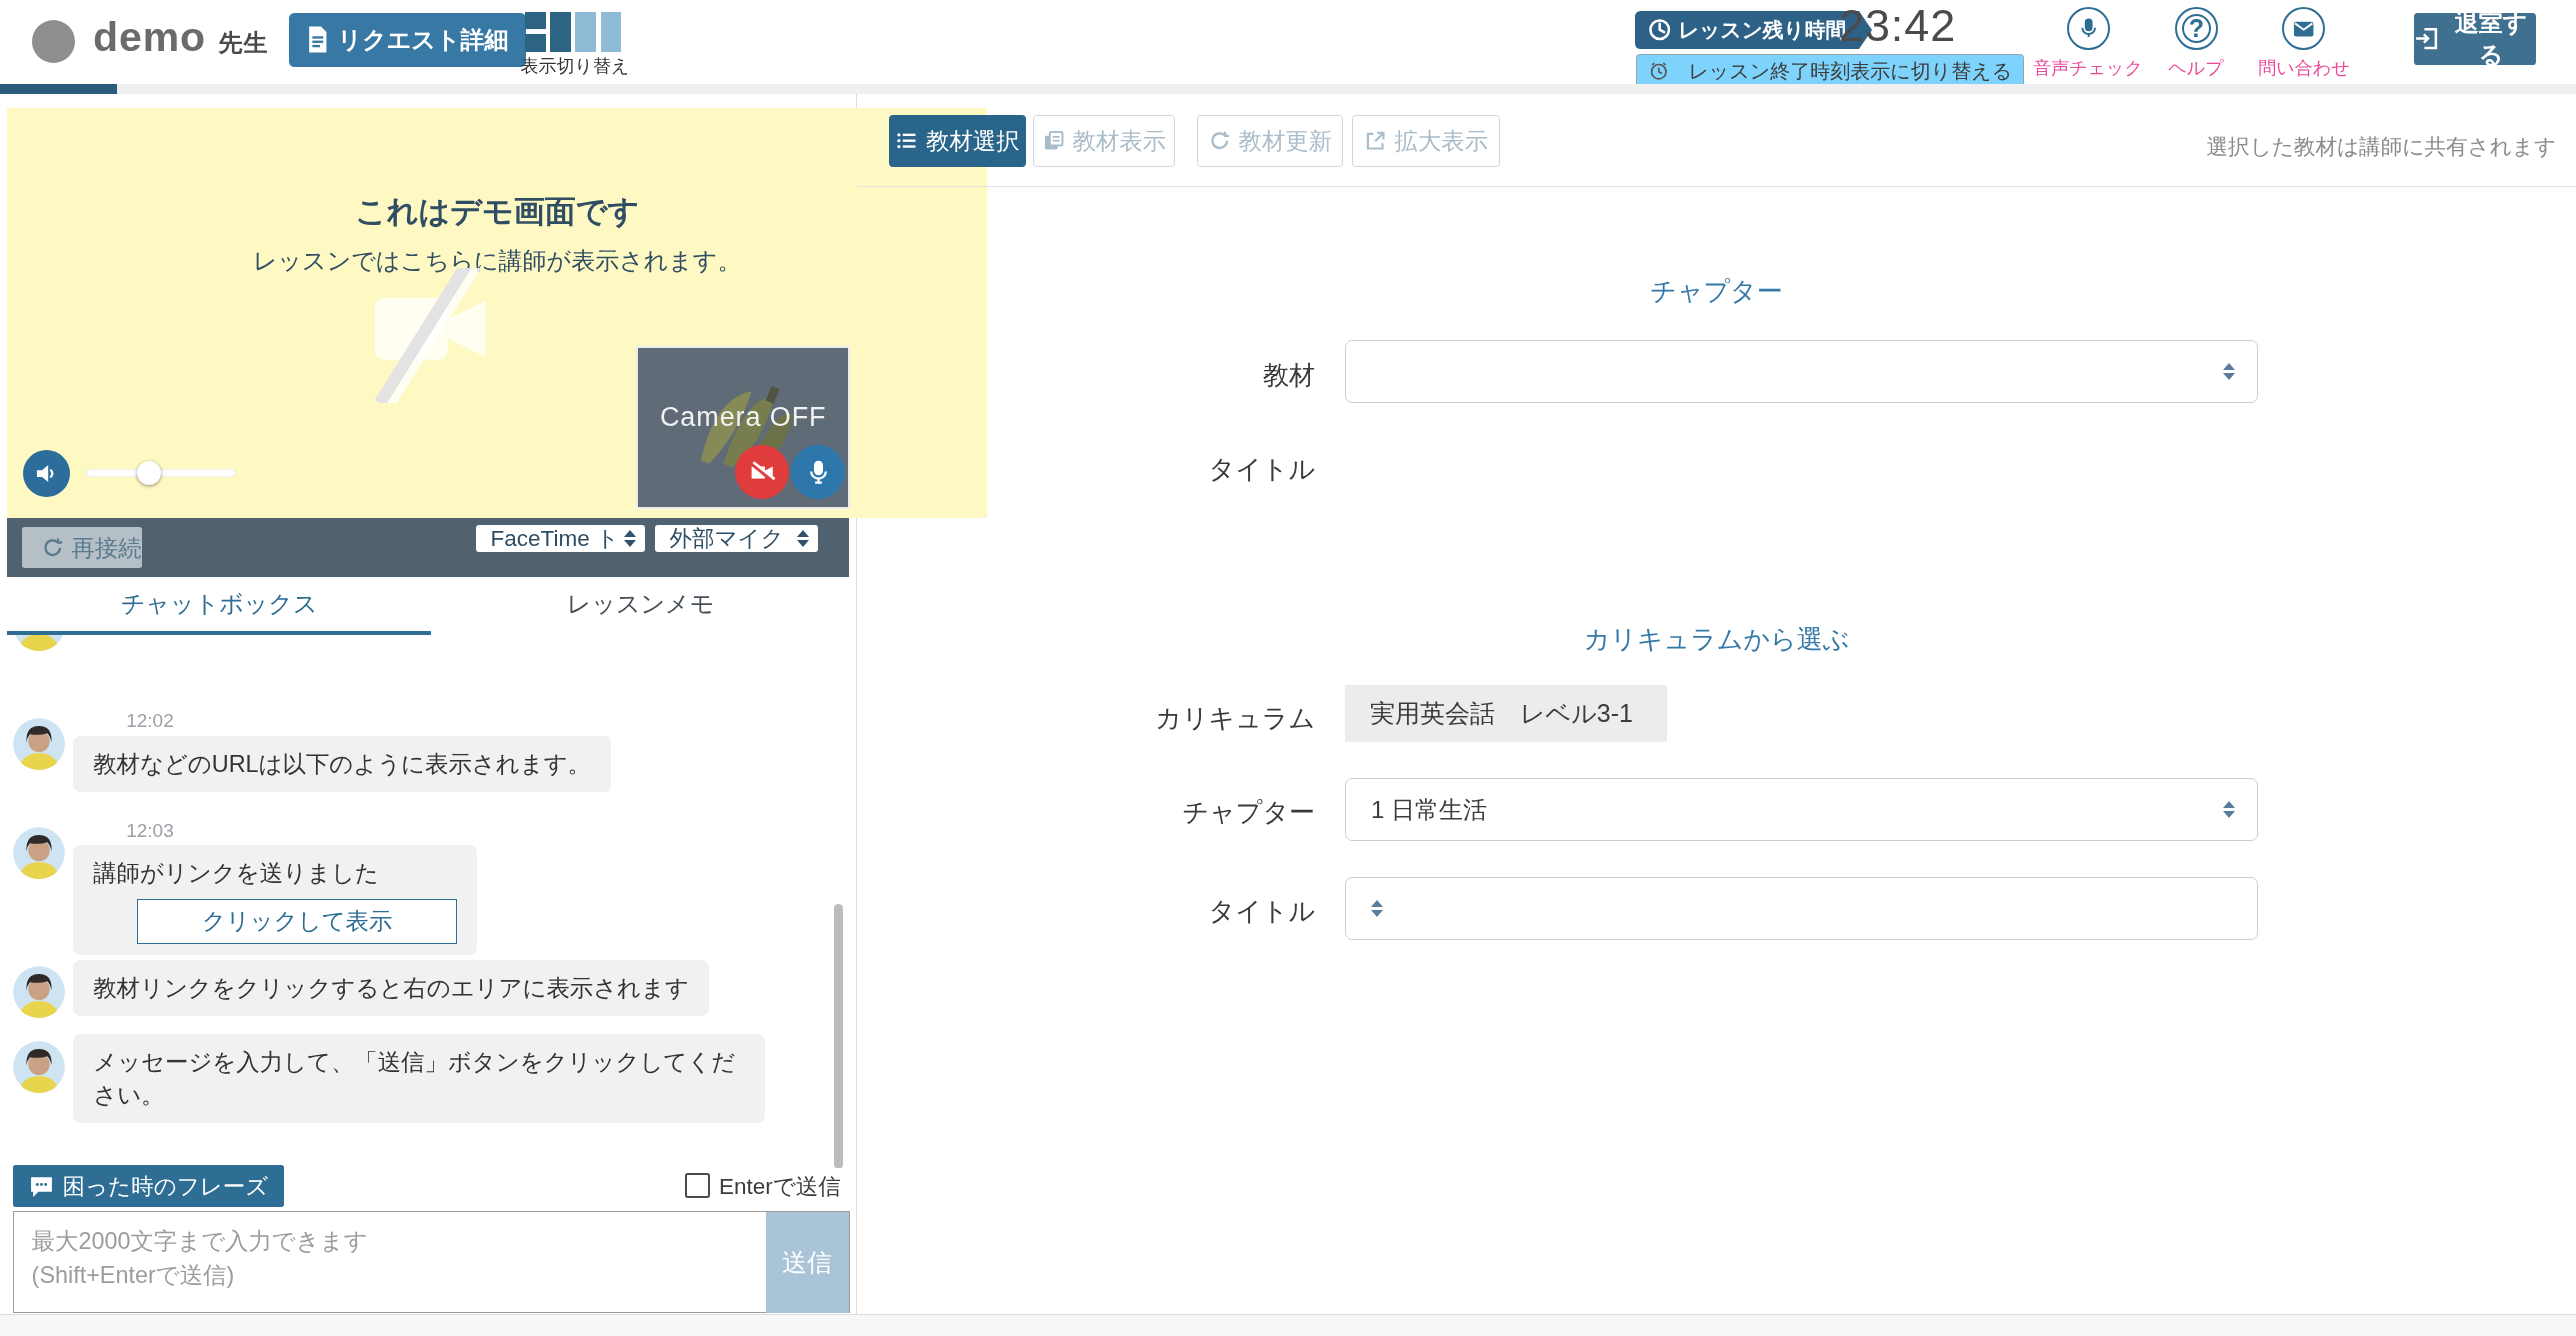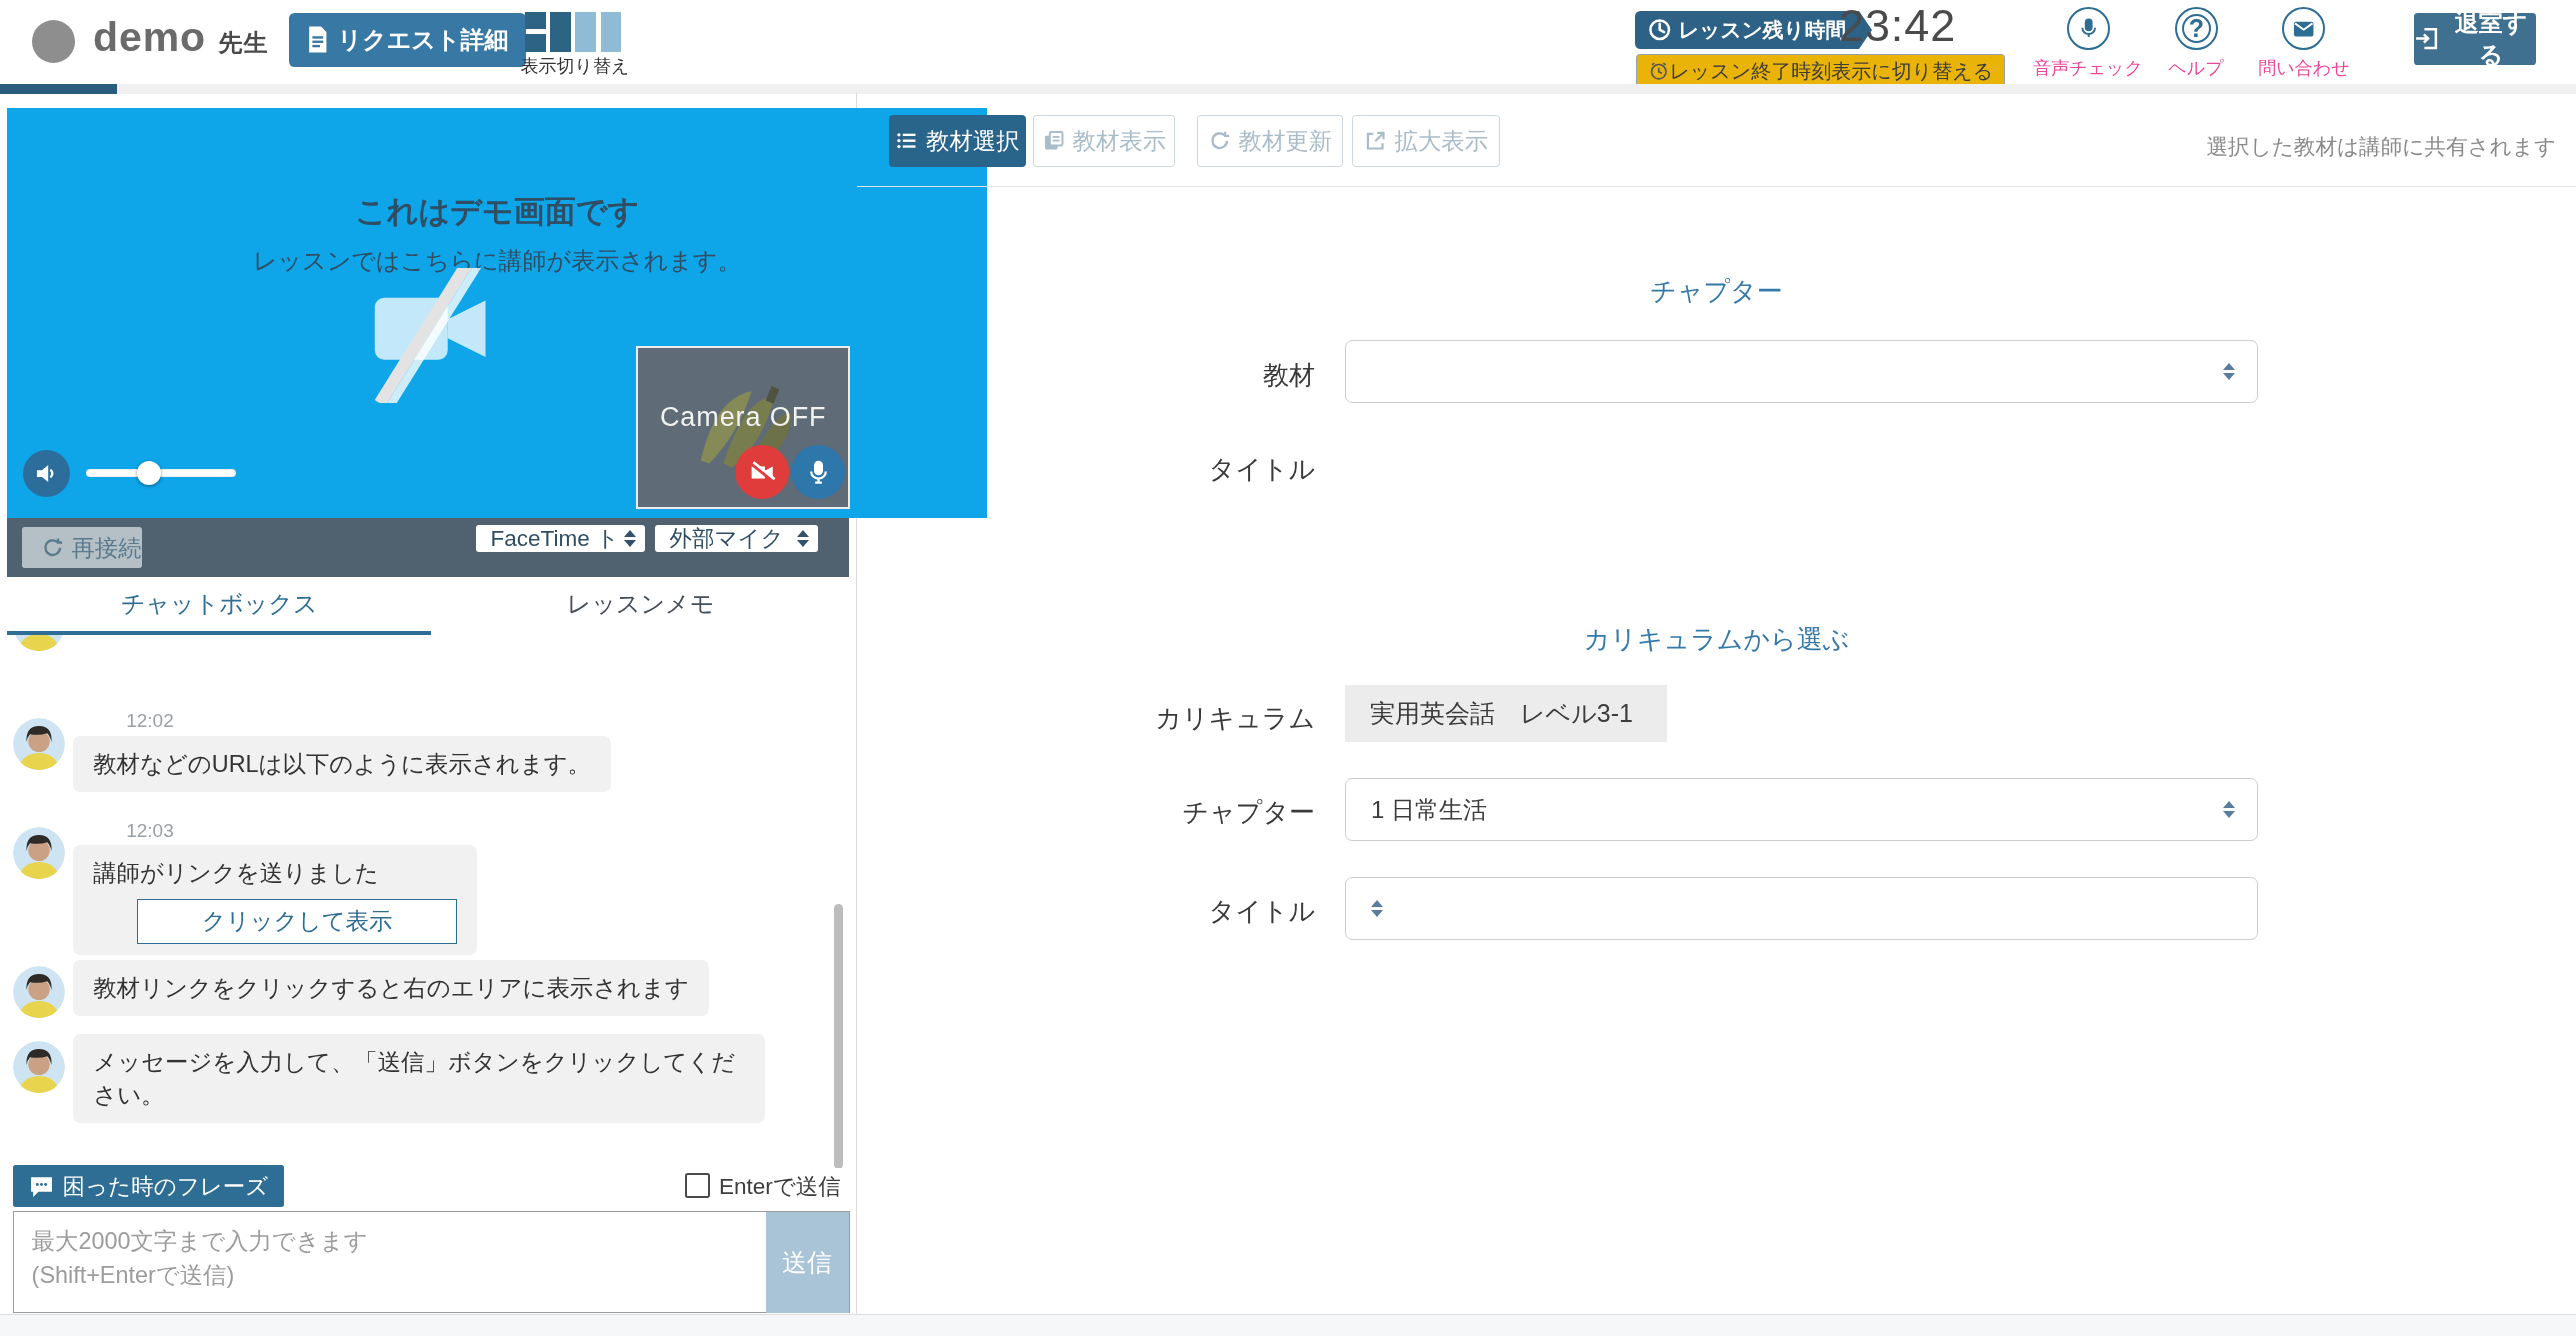--- a/index.html
+++ b/index.html
@@ -14,32 +14,32 @@
   .btn-request { position:absolute; left:289px; top:12.6px; height:54px; background:#3878a4; border-radius:5.4px; color:#fff; font-size:24px; font-weight:700; display:flex; align-items:center; gap:9px; padding:0 18px; border:none; cursor:pointer; }
   .view-toggle-icon { position:absolute; left:525px; top:11.7px; width:101px; height:40px; display:flex; gap:4.5px; }
   .vt-col { width:20.7px; height:40px; background:#8fbbd6; }
   .vt-col.dark { background:#2d6484; }
   .vt-split { width:20.7px; height:40px; display:flex; flex-direction:column; gap:4.5px; }
   .vt-split div { flex:1; background:#2d6484; }
   .view-toggle-label { position:absolute; left:512px; top:54px; width:126px; text-align:center; font-size:18px; color:#333; }
   .time-badge { position:absolute; left:1635px; top:10.8px; height:38px; background:#2e6186; border-radius:5.4px 0 0 5.4px; color:#fff; font-size:20.7px; font-weight:700; display:flex; align-items:center; gap:7.2px; padding:0 12.6px; }
   .time-badge::after { content:""; position:absolute; right:-13.5px; top:0; border-top:19px solid transparent; border-bottom:19px solid transparent; border-left:13.5px solid #2e6186; }
   .time-value { position:absolute; left:1839px; top:0px; font-size:45px; color:#4a4a4a; font-weight:500; letter-spacing:0.9px; }
-  .btn-endtime { position:absolute; left:1636px; top:54px; height:34px; background:#eab308; border:0.9px solid #93a2b0; border-radius:3.6px; color:#3c3c3c; font-size:20px; display:flex; align-items:center; gap:0; padding:0 10.8px; cursor:pointer; }
+  .btn-endtime { position:absolute; left:1636px; top:54px; height:34px; background:#7dd3fc; border:0.9px solid #93a2b0; border-radius:3.6px; color:#3c3c3c; font-size:20px; display:flex; align-items:center; gap:19px; padding:0 10.8px; cursor:pointer; }
   .hicon { position:absolute; top:7.2px; width:43px; height:43px; border-radius:50%; border:2.7px solid #2e6d94; background:#fff; display:flex; align-items:center; justify-content:center; cursor:pointer; }
   .hicon-label { position:absolute; top:56px; font-size:18px; color:#ec4899; text-align:center; }
   .btn-leave { position:absolute; left:2414px; top:12.6px; width:122px; height:52px; background:#40708f; border:none; border-radius:3.6px; color:#fff; font-size:24px; font-weight:700; display:flex; align-items:center; justify-content:center; gap:7.2px; cursor:pointer; }
 
   .strip { position:absolute; left:0; top:84px; width:2576px; height:10px; background:#f0f0f0; }
   .strip-seg { position:absolute; left:0; top:84px; width:117px; height:10px; background:#2a5d7c; }
   .vdivider { position:absolute; left:856px; top:93px; width:0.9px; height:1221px; background:#dcdcdc; }
   .footer-strip { position:absolute; left:0; top:1314px; width:2576px; height:22.5px; background:#f6f7f8; border-top:0.9px solid #ddd; }
 
   
-  .video-area { position:absolute; left:7.2px; top:108px; width:980px; height:410px; background:#0ea5e9; }
+  .video-area { position:absolute; left:7.2px; top:108px; width:980px; height:410px; background:#fef9c3; }
   .demo-title { position:absolute; left:0; top:83px; width:100%; text-align:center; font-size:31px; font-weight:700; color:#2f4d63; }
   .demo-subtitle { position:absolute; left:0; top:137px; width:100%; text-align:center; font-size:24px; color:#2f4d63; }
   .cam-big { position:absolute; left:357px; top:160px; }
   .vol-btn { position:absolute; left:16px; top:342px; width:47px; height:47px; border-radius:50%; background:#2c6d9c; display:flex; align-items:center; justify-content:center; cursor:pointer; }
   .vol-track { position:absolute; left:79px; top:361px; width:150px; height:8px; border-radius:4.5px; background:#fff; box-shadow:0 0 1.8px rgba(0,0,0,.25) inset; cursor:pointer; }
   .vol-thumb { position:absolute; left:130px; top:353px; width:24px; height:24px; border-radius:50%; background:#fff; box-shadow:0 0.9px 3.6px rgba(0,0,0,.45); cursor:pointer; }
   .thumb-cam { position:absolute; left:629px; top:238px; width:214px; height:163px; background:#5f6b76; border:2.7px solid #ececec; overflow:hidden; }
   .thumb-cam svg.bananas { position:absolute; left:36px; top:25px; opacity:.85; }
   .cam-off-text { position:absolute; left:0; top:54px; width:100%; text-align:center; color:#f2f2f2; font-size:27px; font-weight:500; letter-spacing:0.9px; }
   .rnd-btn { position:absolute; width:54px; height:54px; border-radius:50%; display:flex; align-items:center; justify-content:center; cursor:pointer; border:none; }

